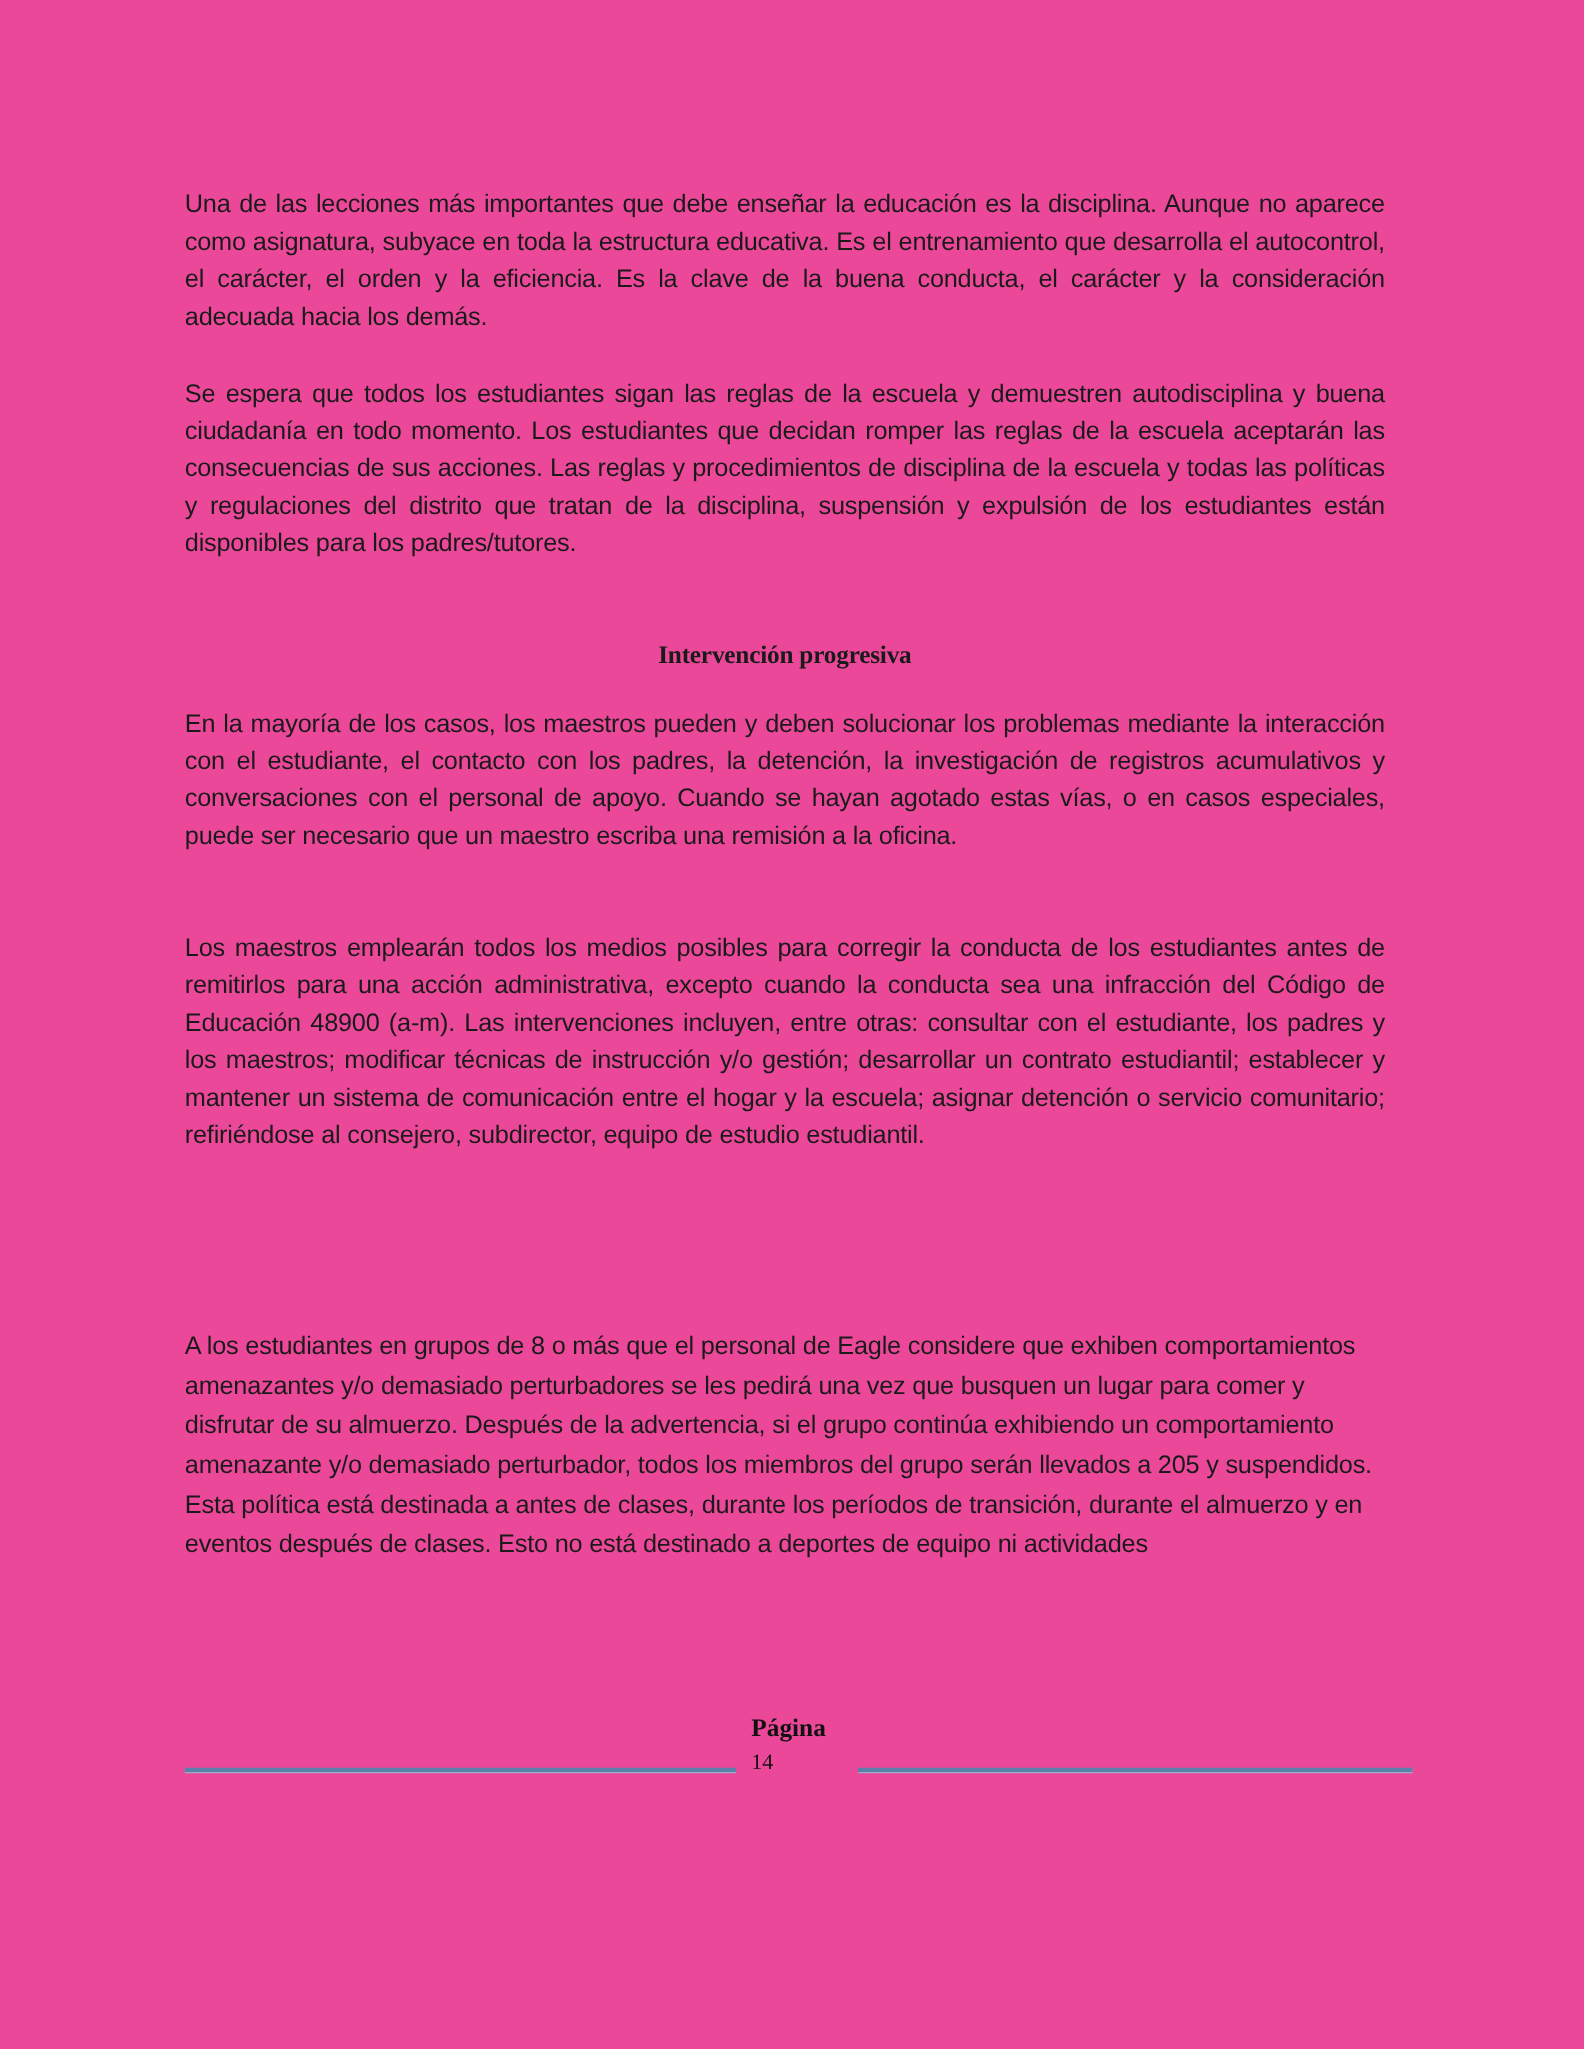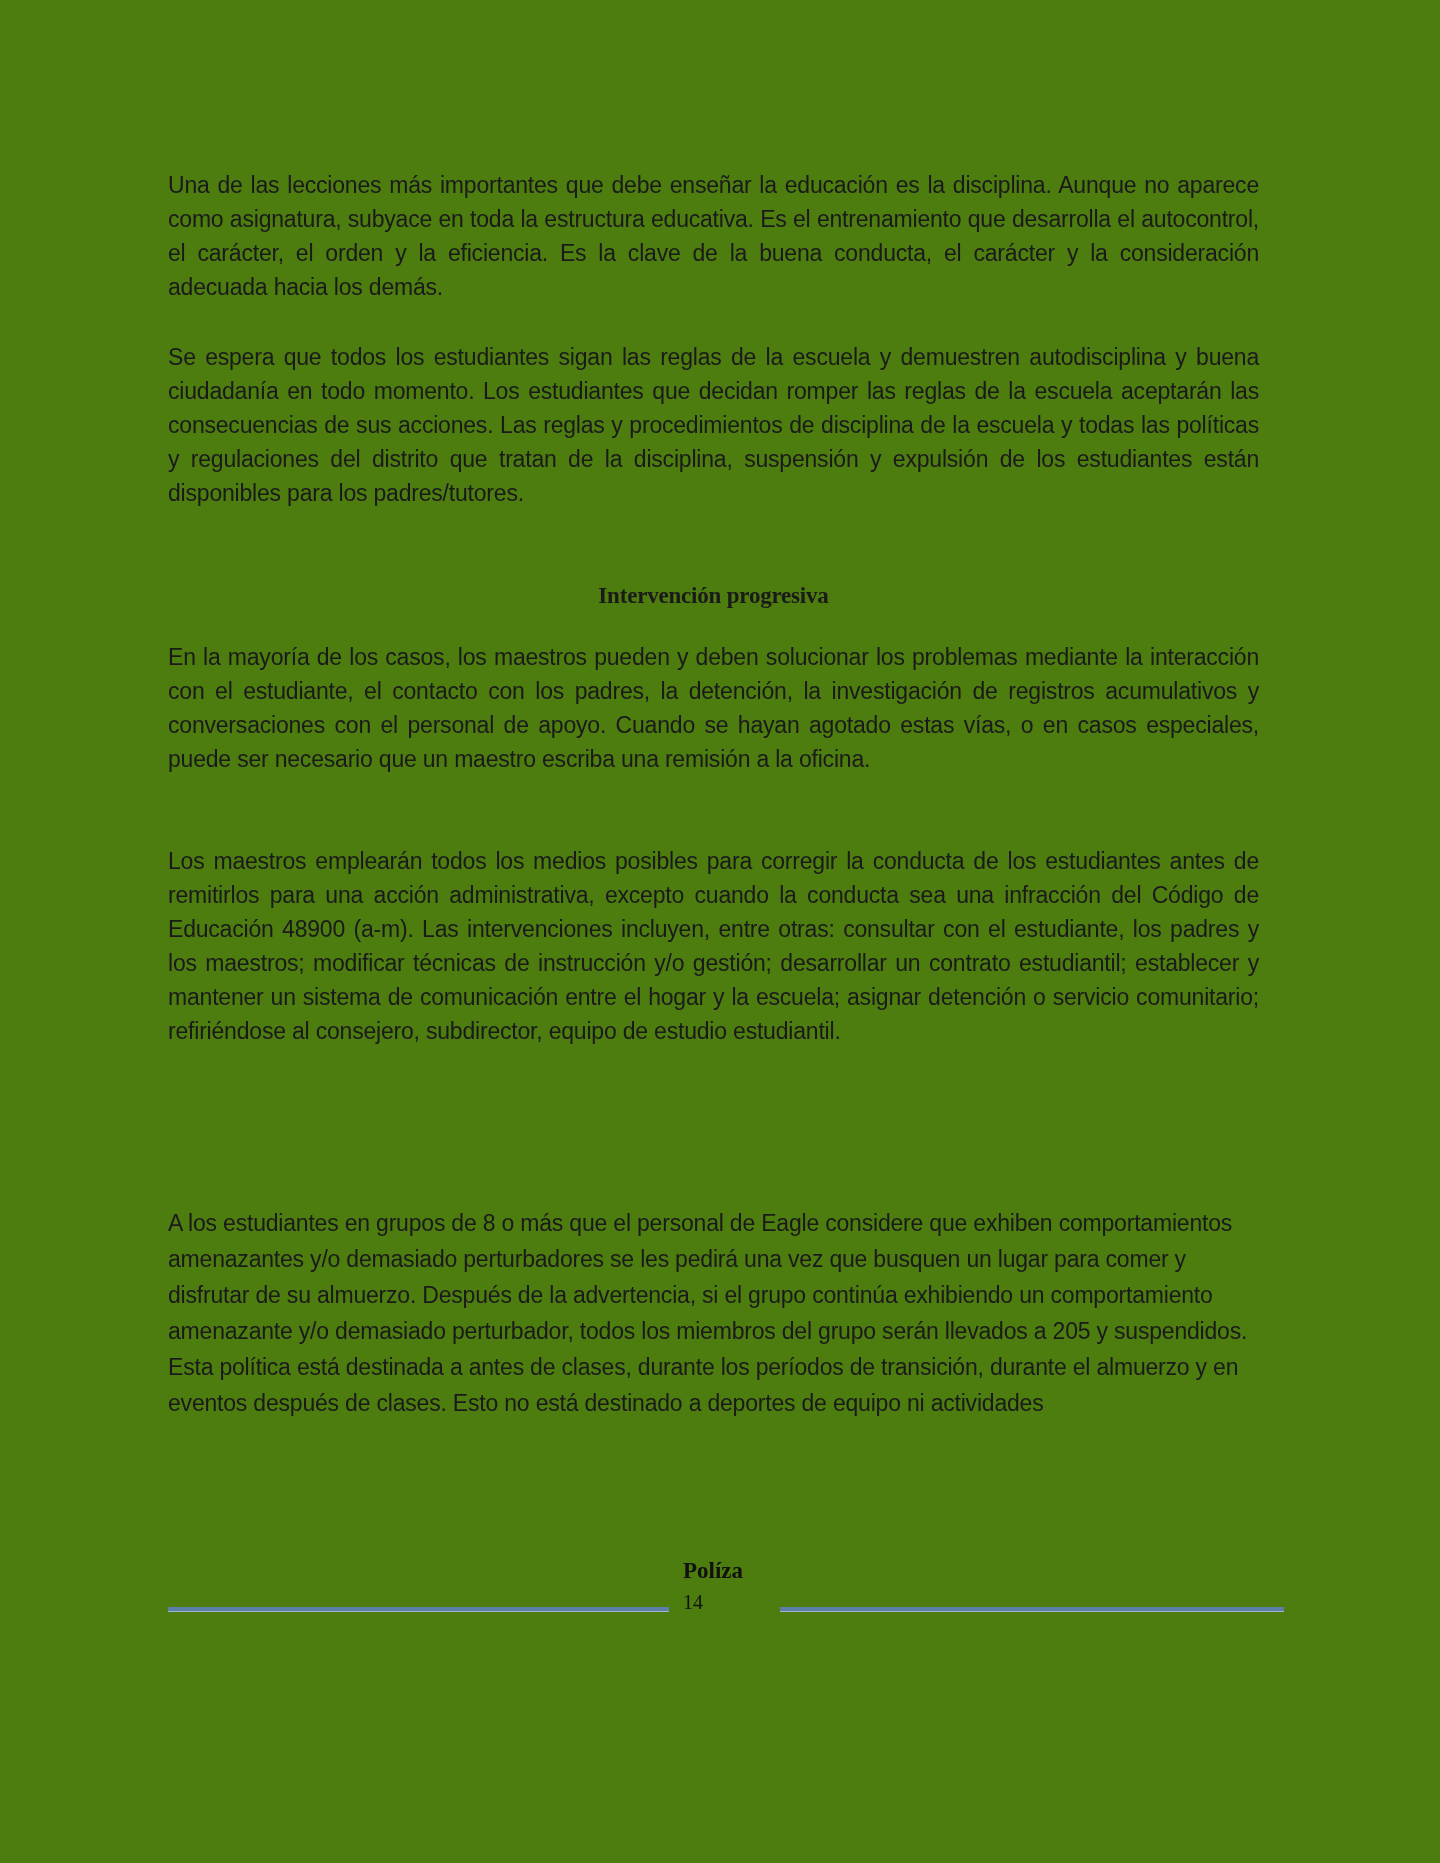--- a/index.html
+++ b/index.html
@@ -13,21 +13,21 @@
       position: relative;
       overflow: hidden;
       font-family: "Liberation Sans", "DejaVu Sans", sans-serif;
       color: #1a1a1a;
     }
     .page {
       position: absolute;
       left: 0; top: 0;
       width: 1440px;
       height: 1863px;
-      background: #4d7c0f;
+      background: #ec4899;
     }
     .block {
       position: absolute;
       left: 168px;
       width: 1091px;
       font-size: 23px;
       line-height: 34px;
       letter-spacing: -0.2px;
     }
     .justify {
@@ -98,19 +98,19 @@
 
   <p class="block justify" id="p3" style="margin:0;">En la mayoría de los casos, los maestros pueden y deben solucionar los problemas mediante la interacción con el estudiante, el contacto con los padres, la detención, la investigación de registros acumulativos y conversaciones con el personal de apoyo. Cuando se hayan agotado estas vías, o en casos especiales, puede ser necesario que un maestro escriba una remisión a la oficina.</p>
 
   <p class="block justify" id="p4" style="margin:0;">Los maestros emplearán todos los medios posibles para corregir la conducta de los estudiantes antes de remitirlos para una acción administrativa, excepto cuando la conducta sea una infracción del Código de Educación 48900 (a-m). Las intervenciones incluyen, entre otras: consultar con el estudiante, los padres y los maestros; modificar técnicas de instrucción y/o gestión; desarrollar un contrato estudiantil; establecer y mantener un sistema de comunicación entre el hogar y la escuela; asignar detención o servicio comunitario; refiriéndose al consejero, subdirector, equipo de estudio estudiantil.</p>
 
 
   <p class="block loose" id="p5" style="margin:0;">A los estudiantes en grupos de 8 o más que el personal de Eagle considere que exhiben comportamientos amenazantes y/o demasiado perturbadores se les pedirá una vez que busquen un lugar para comer y disfrutar de su almuerzo. Después de la advertencia, si el grupo continúa exhibiendo un comportamiento amenazante y/o demasiado perturbador, todos los miembros del grupo serán llevados a 205 y suspendidos. Esta política está destinada a antes de clases, durante los períodos de transición, durante el almuerzo y en eventos después de clases. Esto no está destinado a deportes de equipo ni actividades</p>
 
   <div class="footer-rule" id="rule-left" style="background: rgb(91, 127, 168);"></div>
 
-  <div class="footer-label">Políza</div>
+  <div class="footer-label">Página</div>
 
   <div class="footer-number">14</div>
 
   <div class="footer-rule" id="rule-right" style="background: rgb(91, 127, 168);"></div>
 
 </div>
 
 </body></html>

